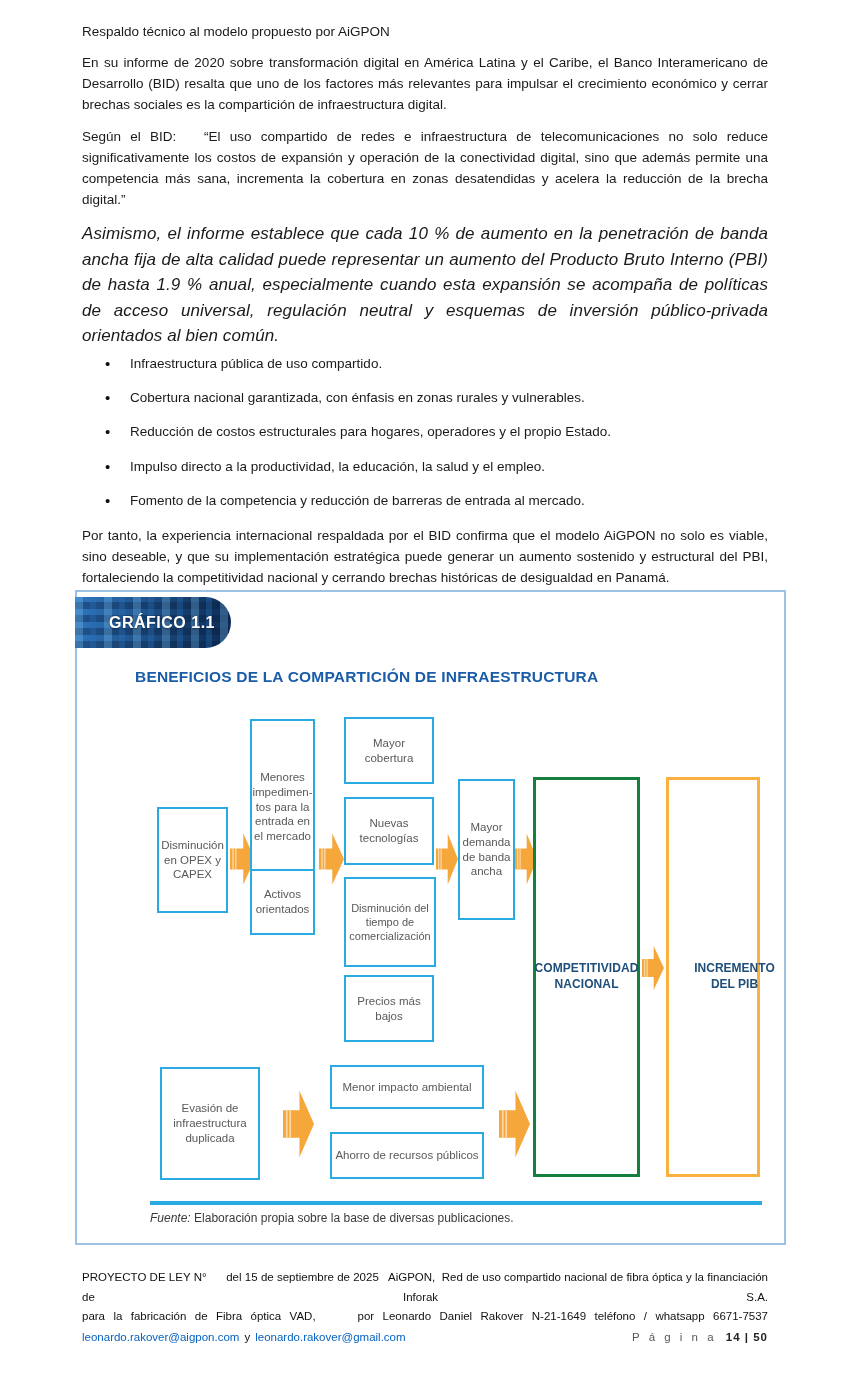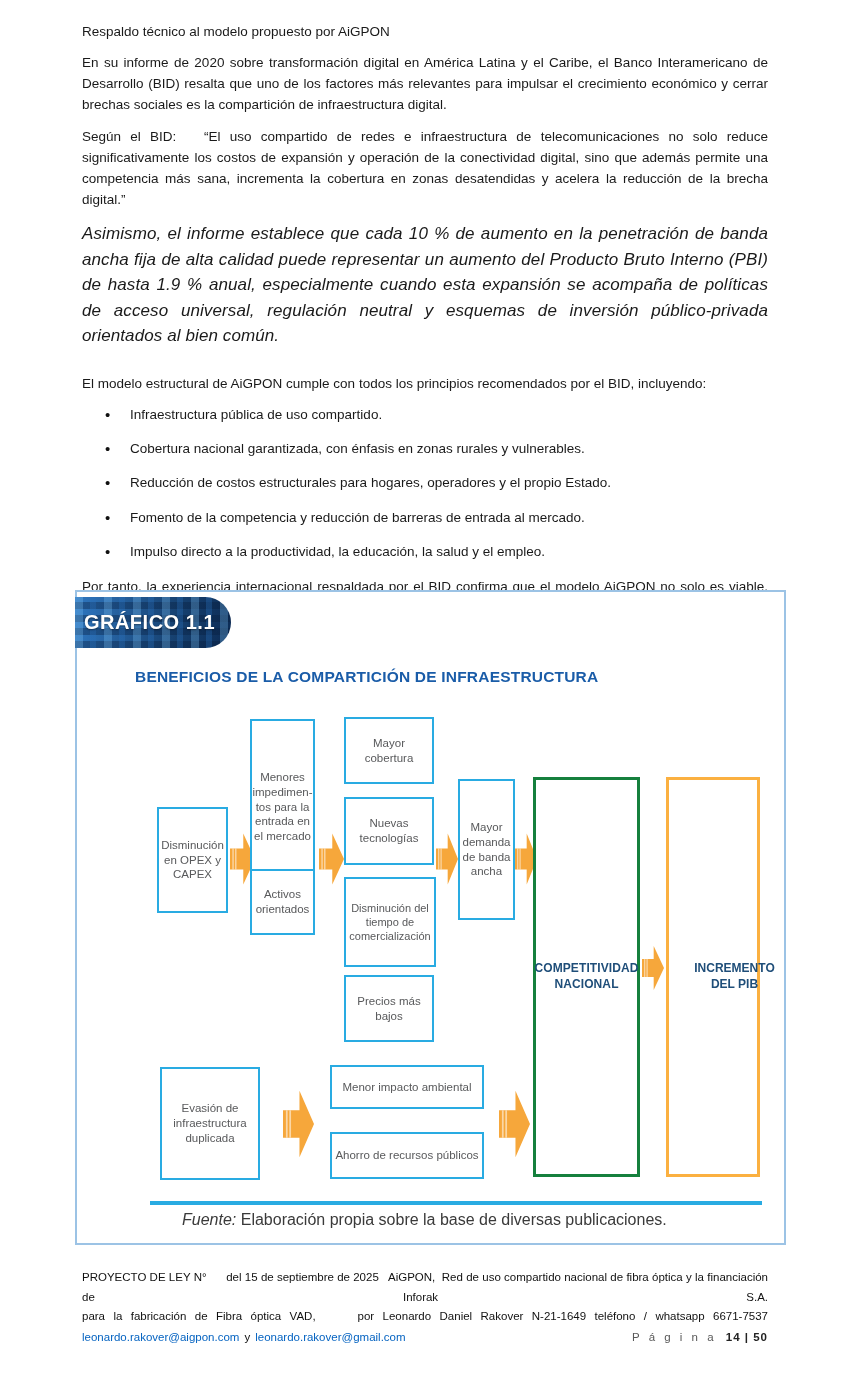--- a/index.html
+++ b/index.html
@@ -2,50 +2,50 @@
 <html><head>
 <meta charset="utf-8">
 <style>
   html,body{margin:0;padding:0;background:#fff;}
   .page{position:relative;width:850px;height:1400px;background:#fff;overflow:hidden;
         font-family:"Liberation Sans",sans-serif;color:#1a1a1a;}
   .content{position:absolute;left:82px;top:24px;width:686px;}
   .heading{font-size:13.5px;margin:0 0 13px;}
   .para{font-size:13.5px;line-height:1.56;text-align:justify;margin:0 0 11px;}
   .para.quote{word-spacing:1px;}
-  .para.italic-big{font-size:17px;line-height:1.5;font-style:italic;margin:1px 0 24px;letter-spacing:.1px;}
+  .para.italic-big{font-size:17px;line-height:1.5;font-style:italic;margin:1px 0 2px;letter-spacing:.1px;}
   ul.bullets{list-style:none;margin:5px 0 8px;padding:0;}
   ul.bullets li{position:relative;padding-left:48px;font-size:13.5px;line-height:1.5;margin-bottom:14px;}
   ul.bullets li::before{content:"•";position:absolute;left:23px;top:-1px;font-size:15px;color:#111;}
 
   
   .figure{position:absolute;left:75px;top:590px;width:711px;height:655px;
           border:2px solid #9cc3e5;background:#fff;box-sizing:border-box;}
   .g-banner{position:absolute;left:-2px;top:5px;width:156px;height:51px;
             border-radius:0 26px 26px 0;
             background-image:
               repeating-linear-gradient(90deg, rgba(125,195,245,.30) 0 8px, rgba(0,0,0,0) 8px 15px, rgba(40,110,185,.35) 15px 21px, rgba(0,0,0,0) 21px 29px),
               repeating-linear-gradient(0deg, rgba(8,30,62,.38) 0 7px, rgba(0,0,0,0) 7px 13px),
               linear-gradient(100deg,#2f77c0 0%,#16406f 65%,#0c2b55 100%);
             display:flex;align-items:center;justify-content:flex-end;
             padding-right:16px;box-sizing:border-box;
-            color:#fff;font-weight:bold;font-size:20px;letter-spacing:.5px;
+            color:#fff;font-weight:bold;font-size:16px;letter-spacing:.5px;
             text-shadow:0 1px 2px rgba(0,0,0,.45);}
   .fig-title{position:absolute;left:58px;top:76px;font-size:15.5px;font-weight:bold;
              color:#1a5ca8;letter-spacing:.2px;}
   .box{position:absolute;border:2px solid #29ABE2;background:#fff;color:#58595B;
        display:flex;align-items:center;justify-content:center;text-align:center;
        font-size:11.5px;line-height:1.3;white-space:pre-line;box-sizing:border-box;padding:2px;}
   .box.navy{border:3px solid #15803d;color:#1F4E79;font-weight:bold;font-size:12px;
             align-items:center;letter-spacing:.1px;}
   .box.gold{border:3px solid #FBB040;color:#1F4E79;font-weight:bold;font-size:12px;}
   .arrow{position:absolute;}
   .arrow svg{display:block;width:100%;height:100%;}
   .fuente-line{position:absolute;left:73px;top:609px;width:612px;height:4px;background:#29ABE2;}
-  .fuente{position:absolute;left:73px;top:619px;font-size:16px;color:#3a3a3a;margin-left:32px;}
+  .fuente{position:absolute;left:73px;top:619px;font-size:12px;color:#3a3a3a;}
   .fuente .lbl{font-style:italic;}
 
   
   .footer{position:absolute;left:82px;top:1268px;width:686px;font-size:11.5px;
           line-height:1.7;color:#111;}
   .jline{text-align:justify;text-align-last:justify;}
   .footer-last{display:flex;justify-content:space-between;align-items:baseline;margin-top:1px;}
   .links a{color:#0563C1;cursor:pointer;}
   .links .conj{color:#111;margin:0 5px;}
   .pagina-label{color:#595959;letter-spacing:3px;margin-left:8px;}
@@ -54,27 +54,26 @@
 </head>
 <body>
 
 <div class="page">
 
   <div class="content">
     <p class="heading">Respaldo técnico al modelo propuesto por AiGPON</p>
     <p class="para">En su informe de 2020 sobre transformación digital en América Latina y el Caribe, el Banco Interamericano de Desarrollo (BID) resalta que uno de los factores más relevantes para impulsar el crecimiento económico y cerrar brechas sociales es la compartición de infraestructura digital.</p>
     <p class="para quote">Según el BID: &nbsp;&nbsp;“El uso compartido de redes e infraestructura de telecomunicaciones no solo reduce significativamente los costos de expansión y operación de la conectividad digital, sino que además permite una competencia más sana, incrementa la cobertura en zonas desatendidas y acelera la reducción de la brecha digital.”</p>
     <p class="para italic-big">Asimismo, el informe establece que cada 10 % de aumento en la penetración de banda ancha fija de alta calidad puede representar un aumento del Producto Bruto Interno (PBI) de hasta 1.9 % anual, especialmente cuando esta expansión se acompaña de políticas de acceso universal, regulación neutral y esquemas de inversión público-privada orientados al bien común.</p>
-    <p class="para">El modelo estructural de AiGPON cumple con todos los principios recomendados por el BID, incluyendo:</p>
     <ul class="bullets">
       <li>Infraestructura pública de uso compartido.</li>
       <li>Cobertura nacional garantizada, con énfasis en zonas rurales y vulnerables.</li>
       <li>Reducción de costos estructurales para hogares, operadores y el propio Estado.</li>
+      <li>Impulso directo a la productividad, la educación, la salud y el empleo.</li>
       <li>Fomento de la competencia y reducción de barreras de entrada al mercado.</li>
-      <li>Impulso directo a la productividad, la educación, la salud y el empleo.</li>
     </ul>
     <p class="para">Por tanto, la experiencia internacional respaldada por el BID confirma que el modelo AiGPON no solo es viable, sino deseable, y que su implementación estratégica puede generar un aumento sostenido y estructural del PBI, fortaleciendo la competitividad nacional y cerrando brechas históricas de desigualdad en Panamá.</p>
   </div>
 
   <div class="figure">
     <div class="g-banner">GRÁFICO 1.1</div>
     <div class="fig-title">BENEFICIOS DE LA COMPARTICIÓN DE INFRAESTRUCTURA</div>
 
     <div class="box" style="left:80px;top:215px;width:71px;height:106px;">Disminución
 en OPEX y

